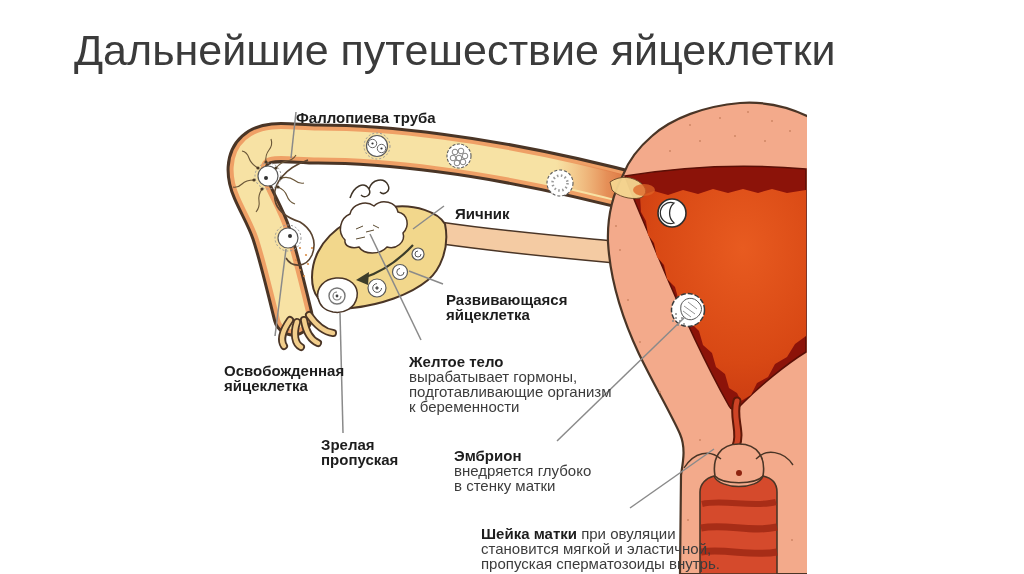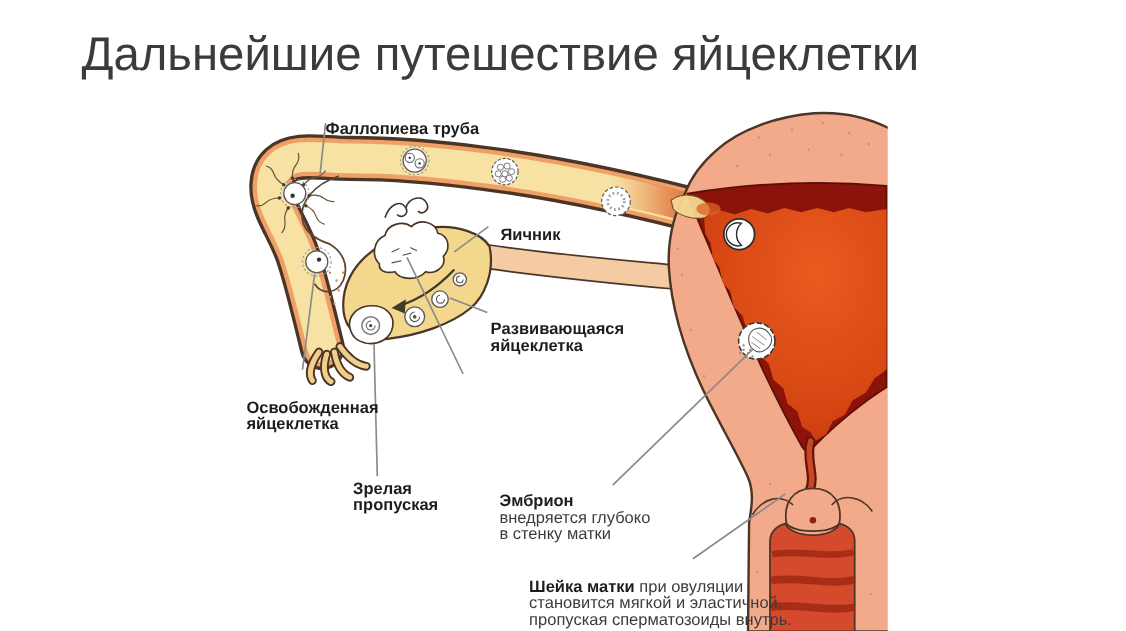--- a/index.html
+++ b/index.html
@@ -284,20 +284,26 @@
   <div class="lbl" style="left:296px;top:95px">
     <span class="b">Фаллопиева труба</span><span class="r"></span>
   </div>
   <div class="lbl" style="left:455px;top:191px">
     <span class="b">Яичник</span><span class="r"></span>
   </div>
   <div class="lbl" style="left:446px;top:277px">
     <span class="b">Развивающаяся
 яйцеклетка</span><span class="r"></span>
   </div>
+  <div class="lbl" style="left:409px;top:339px">
+    <span class="b">Желтое тело</span><span class="r">
+вырабатывает гормоны,
+подготавливающие организм
+к беременности</span>
+  </div>
   <div class="lbl" style="left:224px;top:348px">
     <span class="b">Освобожденная
 яйцеклетка</span><span class="r"></span>
   </div>
   <div class="lbl" style="left:321px;top:422px">
     <span class="b">Зрелая
 пропуская</span><span class="r"></span>
   </div>
   <div class="lbl" style="left:454px;top:433px">
     <span class="b">Эмбрион</span><span class="r">

